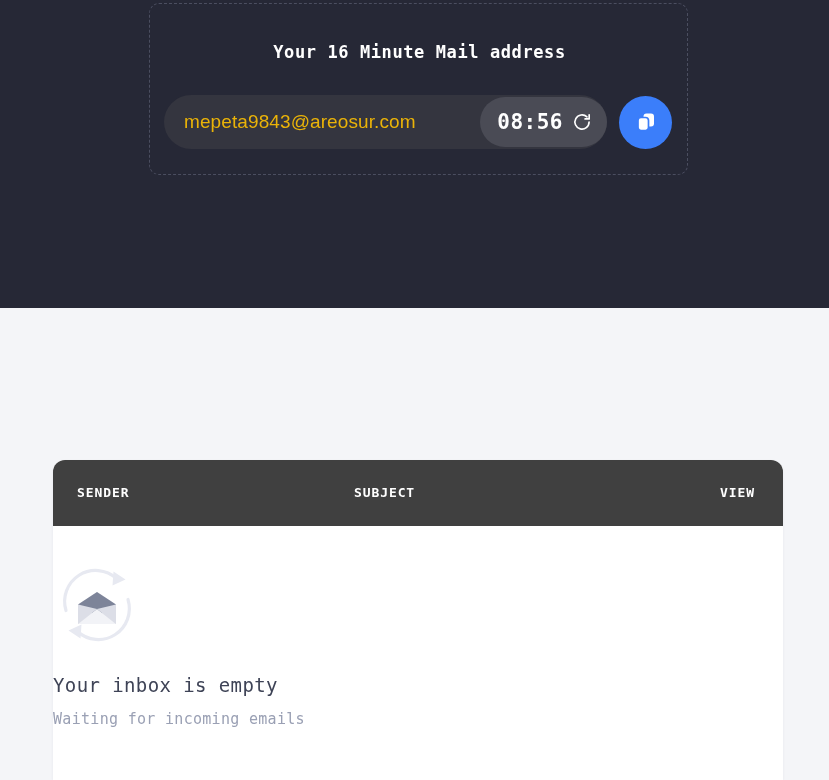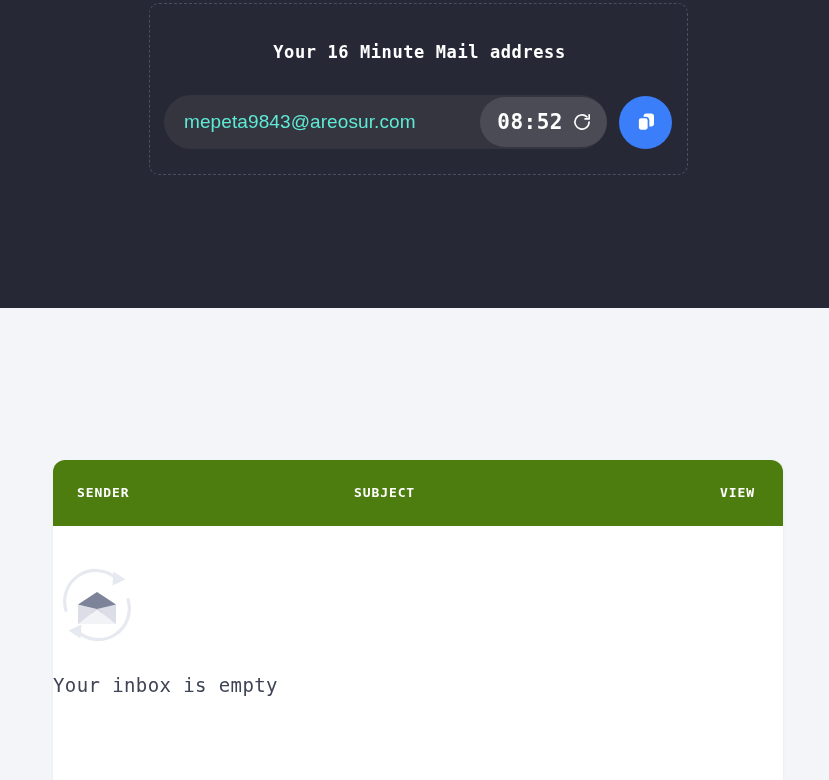--- a/index.html
+++ b/index.html
@@ -65,21 +65,21 @@
     height: 54px;
     background: #34353f;
     border-radius: 27px;
     display: flex;
     align-items: center;
   }
 
   #email-value {
     font-family: "Liberation Sans", "DejaVu Sans", sans-serif;
     font-size: 19px;
-    color: #5eead4;
+    color: #eab308;
     margin-left: 20px;
     letter-spacing: 0.1px;
     white-space: nowrap;
   }
 
   #timer-pill {
     position: absolute;
     right: 0px;
     top: 2px;
     height: 50px;
@@ -125,21 +125,21 @@
     width: 730px;
     height: 320px;
     background: #ffffff;
     border-radius: 12px 12px 0 0;
     overflow: hidden;
     box-shadow: 0 1px 3px rgba(30,35,60,0.06);
   }
 
   #inbox-table-header {
     height: 66px;
-    background: #4d7c0f;
+    background: #404040;
     position: relative;
   }
 
   .col-head {
     position: absolute;
     top: 25px;
     font-family: "DejaVu Sans Mono", "Liberation Mono", monospace;
     font-size: 13px;
     font-weight: bold;
     color: #ffffff;
@@ -191,21 +191,21 @@
   <div id="address-box">
 
     <div id="hero-title">Your 16 Minute Mail address</div>
 
     <div id="address-row">
 
       <div id="email-pill">
         <span id="email-value">mepeta9843@areosur.com</span>
 
         <div id="timer-pill">
-          <span id="timer-value">08:52</span>
+          <span id="timer-value">08:56</span>
           <span>
             <svg class="refresh-icon-sm" viewBox="0 0 24 24" fill="none" stroke="#ffffff" stroke-width="2" stroke-linecap="round" stroke-linejoin="round">
               <path d="M20.5 12a8.5 8.5 0 1 1-2.6-6.1"></path>
               <polyline points="20.6 3.4 20.6 8.3 15.7 8.3"></polyline>
             </svg>
           </span>
         </div>
       </div>
 
       <button id="copy-button">
@@ -243,15 +243,16 @@
           <path d="M25 43.5 L25 63 L63 63 L63 43.5 L44 31 Z" fill="#e9eaf0"></path>
           <path d="M25 43.5 L44 31 L63 43.5 L44 55.5 Z" fill="#7d8499"></path>
           <path d="M25 63 L44 48 L63 63 Z" fill="#f2f3f7"></path>
           <path d="M25 43.5 L25 63 L44 48 Z" fill="#dcdee7"></path>
           <path d="M63 43.5 L63 63 L44 48 Z" fill="#dcdee7"></path>
         </svg>
       </span>
 
       <div id="empty-title">Your inbox is empty</div>
 
+      <div id="empty-subtitle">Waiting for incoming emails</div>
     </div>
   </div>
 </div>
 
 </body></html>

